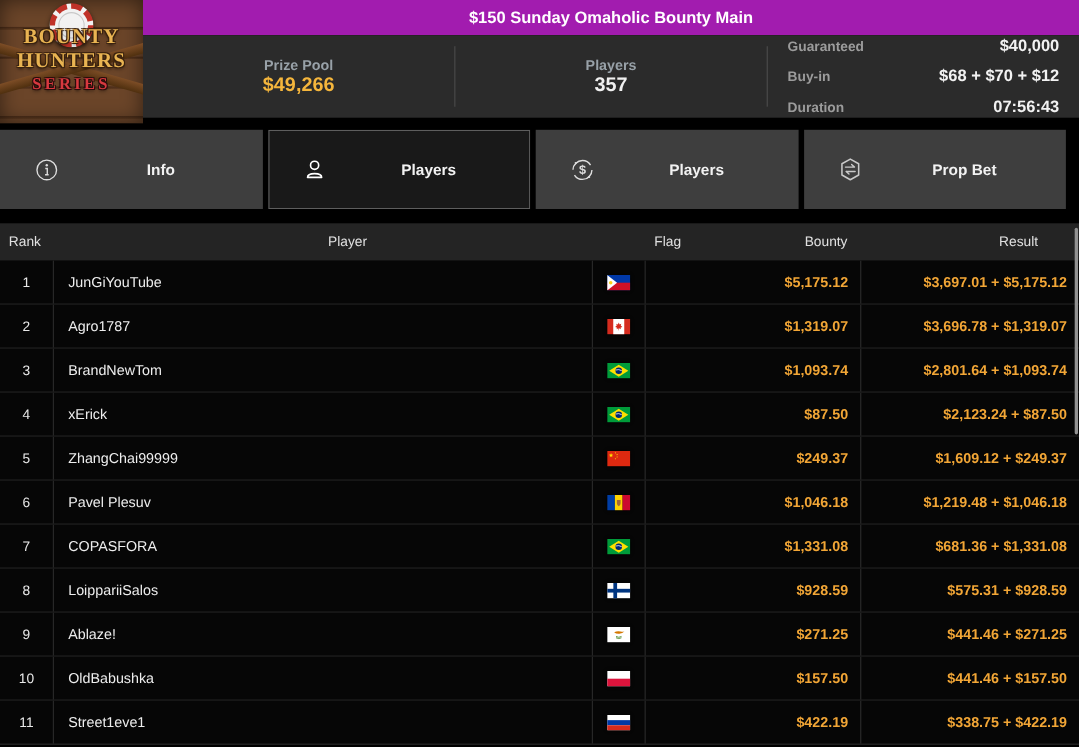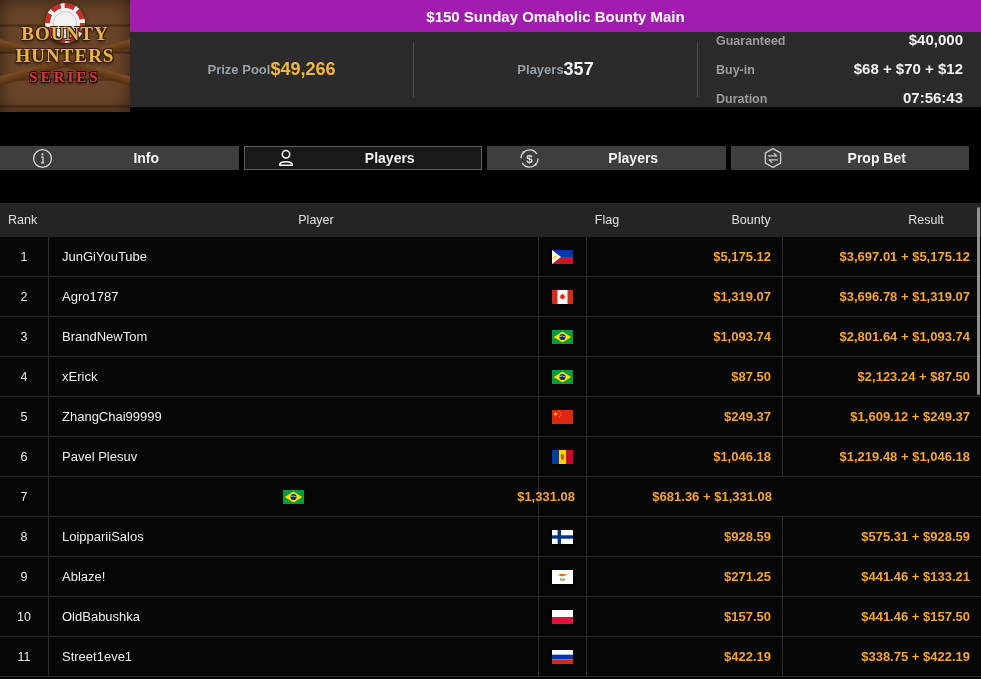--- a/index.html
+++ b/index.html
@@ -22,32 +22,32 @@
   .chip:after{content:"";position:absolute;inset:3px;border:1px solid #c9c9c9;border-radius:50%;}
   .logo-text{position:absolute;top:23px;left:0;width:100%;text-align:center;z-index:2;
     font-family:"Liberation Serif",serif;font-weight:bold;}
   .l1,.l2{font-size:19px;color:#e9b452;letter-spacing:1px;line-height:22px;
     text-shadow:-1px -1px 0 #3a220f,1px -1px 0 #3a220f,-1px 1px 0 #3a220f,1px 1px 0 #3a220f,0 2px 3px rgba(0,0,0,.7);}
   .l3{font-size:15px;color:#d8393f;letter-spacing:3px;line-height:21px;
     text-shadow:-1px -1px 0 #2a0c0c,1px -1px 0 #2a0c0c,-1px 1px 0 #2a0c0c,1px 1px 0 #2a0c0c,0 2px 3px rgba(0,0,0,.7);}
 
   
   .stats{position:absolute;top:32px;left:130px;right:0;height:75px;background:#2b2b2b;display:flex;align-items:stretch;}
-  .stat-block{width:283px;display:flex;flex-direction:row;align-items:center;justify-content:center;gap:0;}
+  .stat-block{width:283px;display:flex;flex-direction:column;align-items:center;justify-content:center;gap:0;}
   .vdiv{width:1px;background:#4c4c4c;margin:10px 0;}
   .stat-label{color:#98a1a8;font-size:13px;font-weight:bold;}
   .stat-value{font-size:18px;font-weight:bold;color:#f0f0f0;}
   .stat-value.gold{color:var(--prize-gold,#f5b63c);}
   .stat-details{flex:1;padding:8px 18px 8px 18px;display:flex;flex-direction:column;justify-content:center;gap:10px;text-align:right;}
   .detail-row{display:flex;justify-content:space-between;align-items:baseline;line-height:18px;}
   .detail-label{color:#9c9c9c;font-size:12.5px;font-weight:bold;}
   .detail-value{color:#f2f2f2;font-size:15px;font-weight:bold;}
 
   
-  .tabs{position:absolute;top:118px;left:0;right:12px;height:52px;display:flex;gap:5px;align-items:flex-end;}
+  .tabs{position:absolute;top:118px;left:0;right:12px;height:72px;display:flex;gap:5px;}
   .tab{flex:1;background:#3e3e3e;display:flex;align-items:center;cursor:pointer;box-sizing:border-box;}
   .tab.active{background:#191919;box-shadow:inset 0 0 0 1px #5e5e5e;}
   .tab-icon{margin-left:30px;width:24px;height:24px;flex:none;display:flex;align-items:center;justify-content:center;}
   .tab-label{flex:1;text-align:center;color:#f2f2f2;font-size:14px;font-weight:bold;}
 
   
   .table{position:absolute;top:203px;left:0;right:0;}
   .thead{display:grid;grid-template-columns:49px 490px 48px 196px 1fr;height:34px;background:#242424;align-items:center;color:#e0e0e0;font-size:12.5px;gap:22px;}
   .th{text-align:center;}
   .th.rank-h{text-align:left;padding-left:8px;}
@@ -252,20 +252,21 @@
                 <rect x="14" width="7" height="14" fill="#cc092f"></rect>
                 <path d="M8.8,4.5 h3.4 v3.1 q0,1.8 -1.7,2.6 q-1.7,-0.8 -1.7,-2.6 Z" fill="#a3693a"></path>
               </svg>
             </span>
           </div>
           <div class="td money">$1,046.18</div>
           <div class="td money">$1,219.48 + $1,046.18</div>
         </div>
         <div class="trow">
           <div class="td rank">7</div>
+          <div class="td player">COPASFORA</div>
           <div class="td flagc">
             <span class="flag">
               <svg width="21" height="14" viewBox="0 0 21 14">
                 <rect width="21" height="14" fill="#009b3a"></rect>
                 <path d="M10.5,1.6 L19.2,7 L10.5,12.4 L1.8,7 Z" fill="#fedf00"></path>
                 <circle cx="10.5" cy="7" r="3" fill="#002776"></circle>
                 <path d="M7.8,6.4 Q10.5,5.3 13.2,7" stroke="#fff" stroke-width="0.7" fill="none"></path>
               </svg>
             </span>
           </div>
@@ -294,21 +295,21 @@
             <span class="flag">
               <svg width="21" height="14" viewBox="0 0 21 14">
                 <rect width="21" height="14" fill="#fff"></rect>
                 <path d="M6.3,4.7 Q9,3.4 12,4 Q14.5,4.4 15.6,4.1 Q14,6 11,6.2 Q8,6.4 6.3,4.7 Z" fill="#d57800"></path>
                 <path d="M8,8.6 Q10.5,10.1 13,8.6" stroke="#4e8b31" stroke-width="0.8" fill="none"></path>
                 <path d="M8,9.8 Q10.5,11.2 13,9.8" stroke="#4e8b31" stroke-width="0.8" fill="none"></path>
               </svg>
             </span>
           </div>
           <div class="td money">$271.25</div>
-          <div class="td money">$441.46 + $133.21</div>
+          <div class="td money">$441.46 + $271.25</div>
         </div>
         <div class="trow">
           <div class="td rank">10</div>
           <div class="td player">OldBabushka</div>
           <div class="td flagc">
             <span class="flag">
               <svg width="21" height="14" viewBox="0 0 21 14">
                 <rect width="21" height="14" fill="#fff"></rect>
                 <rect y="7" width="21" height="7" fill="#dc143c"></rect>
               </svg>

